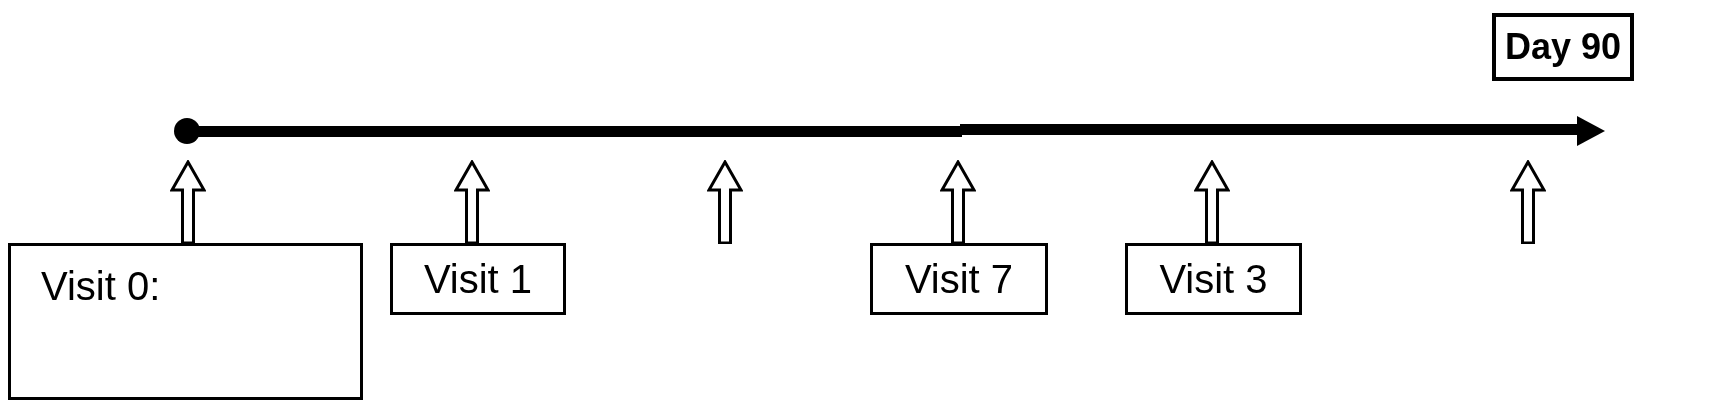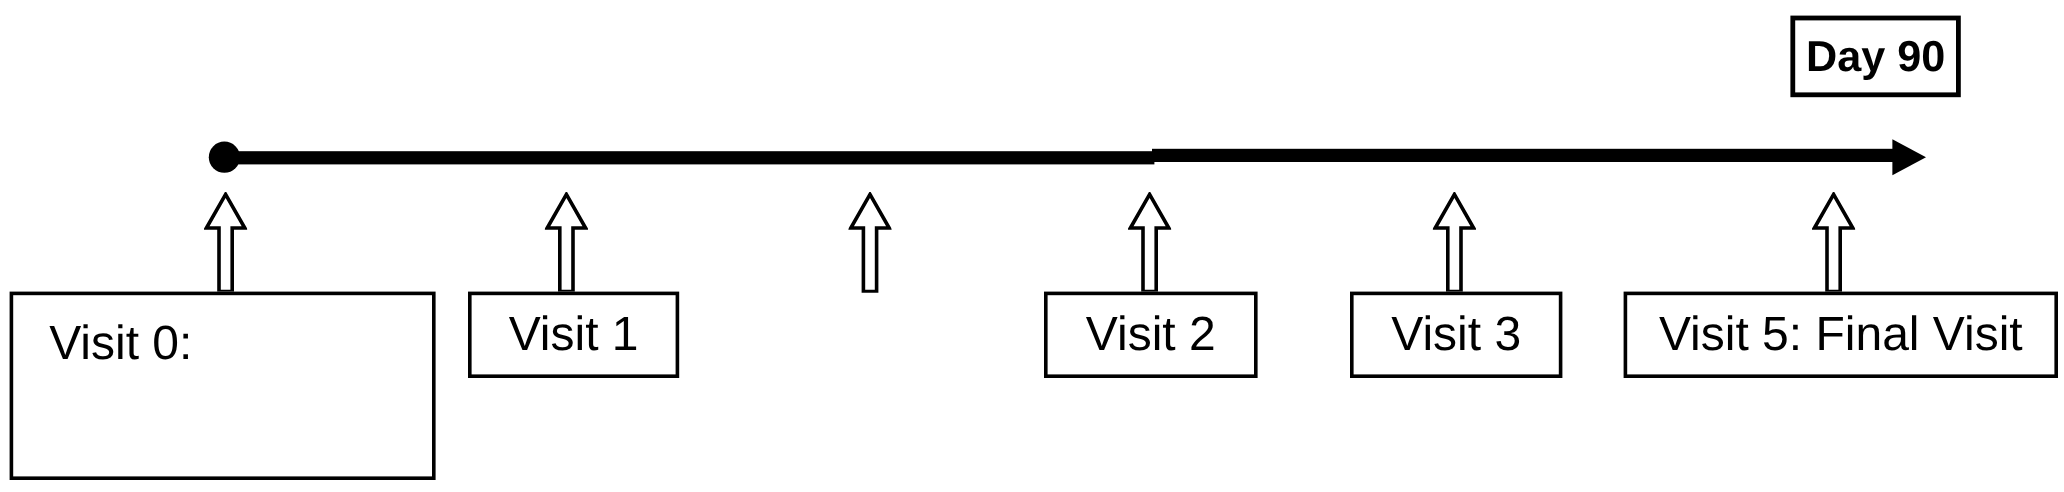--- a/index.html
+++ b/index.html
@@ -113,17 +113,16 @@
     <polygon points="18,2 34,30 23.5,30 23.5,83 12.5,83 12.5,30 2,30" fill="#ffffff" stroke="#000000" stroke-width="3"></polygon>
   </svg>
   <svg id="arrow5" class="up-arrow" viewBox="0 0 36 84">
     <polygon points="18,2 34,30 23.5,30 23.5,83 12.5,83 12.5,30 2,30" fill="#ffffff" stroke="#000000" stroke-width="3"></polygon>
   </svg>
 
   <div id="visit0" class="visit-box">
     <span class="vline">Visit 0:</span>
   </div>
   <div id="visit1" class="visit-box">Visit 1</div>
-  <div id="visit3" class="visit-box">Visit 2</div>
+  <div id="visit3" class="visit-box">Visit 7</div>
   <div id="visit4" class="visit-box">Visit 3</div>
-  <div id="visit5" class="visit-box">Visit 5: Final Visit</div>
 
 </div>
 
 </body></html>

